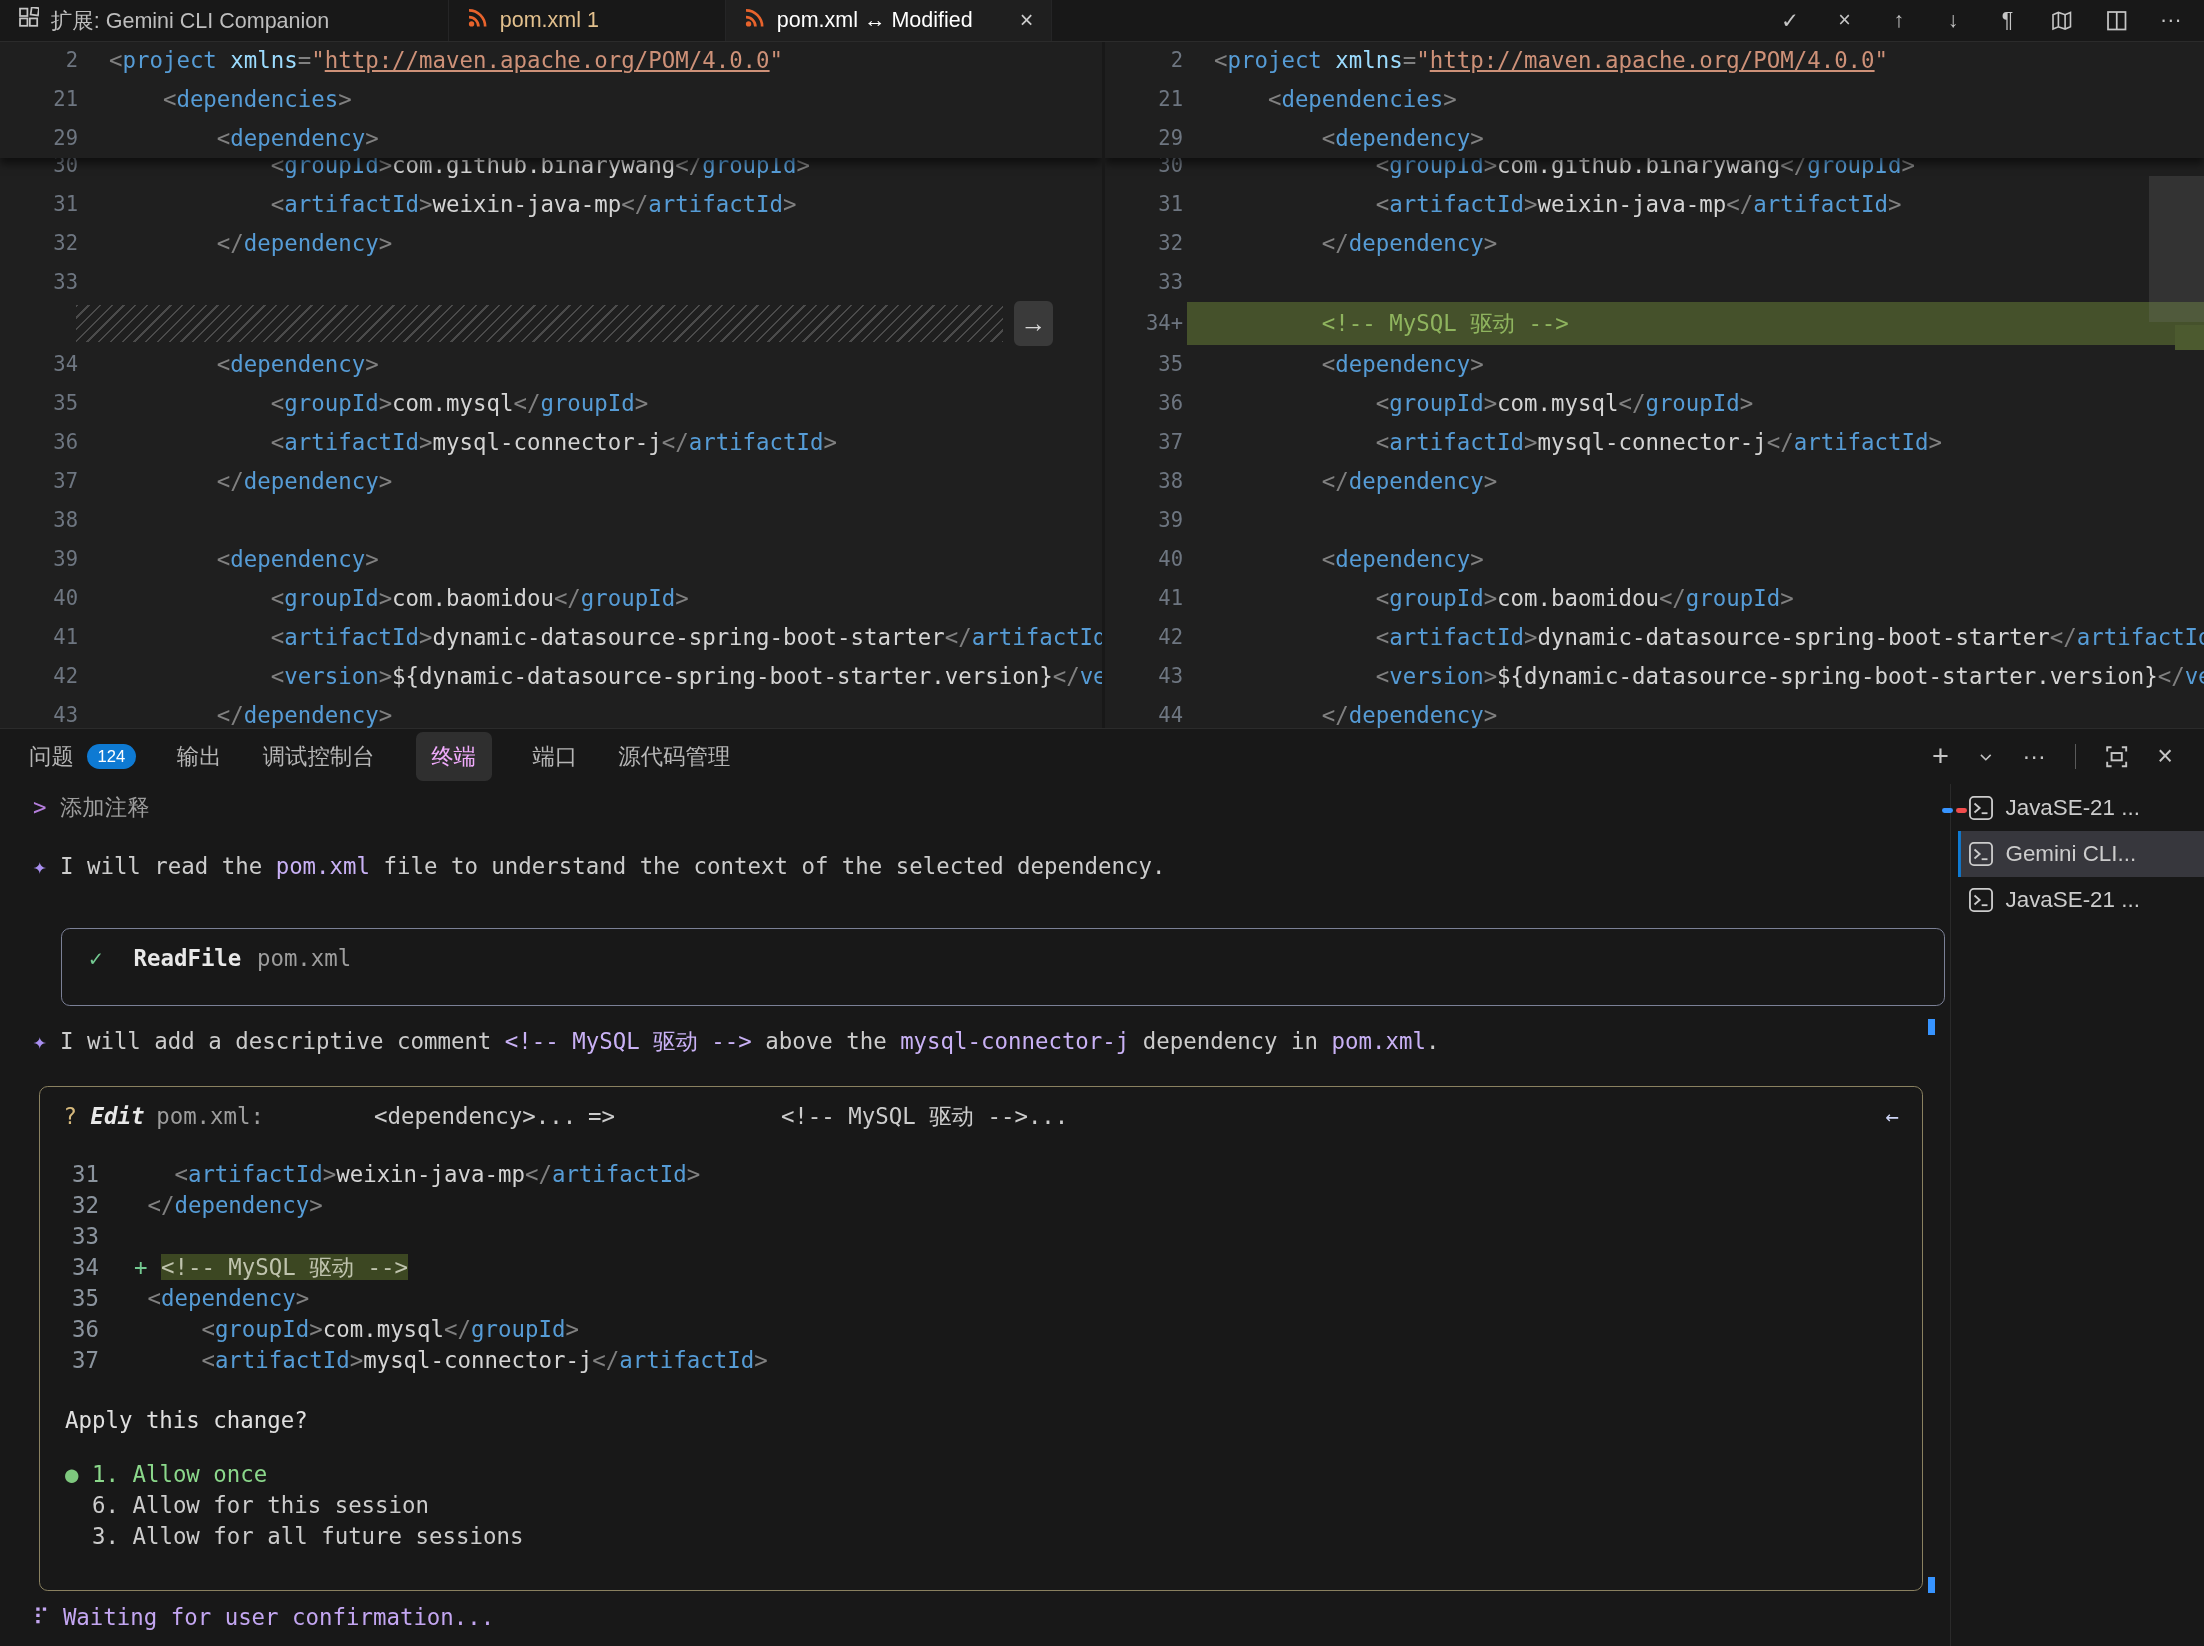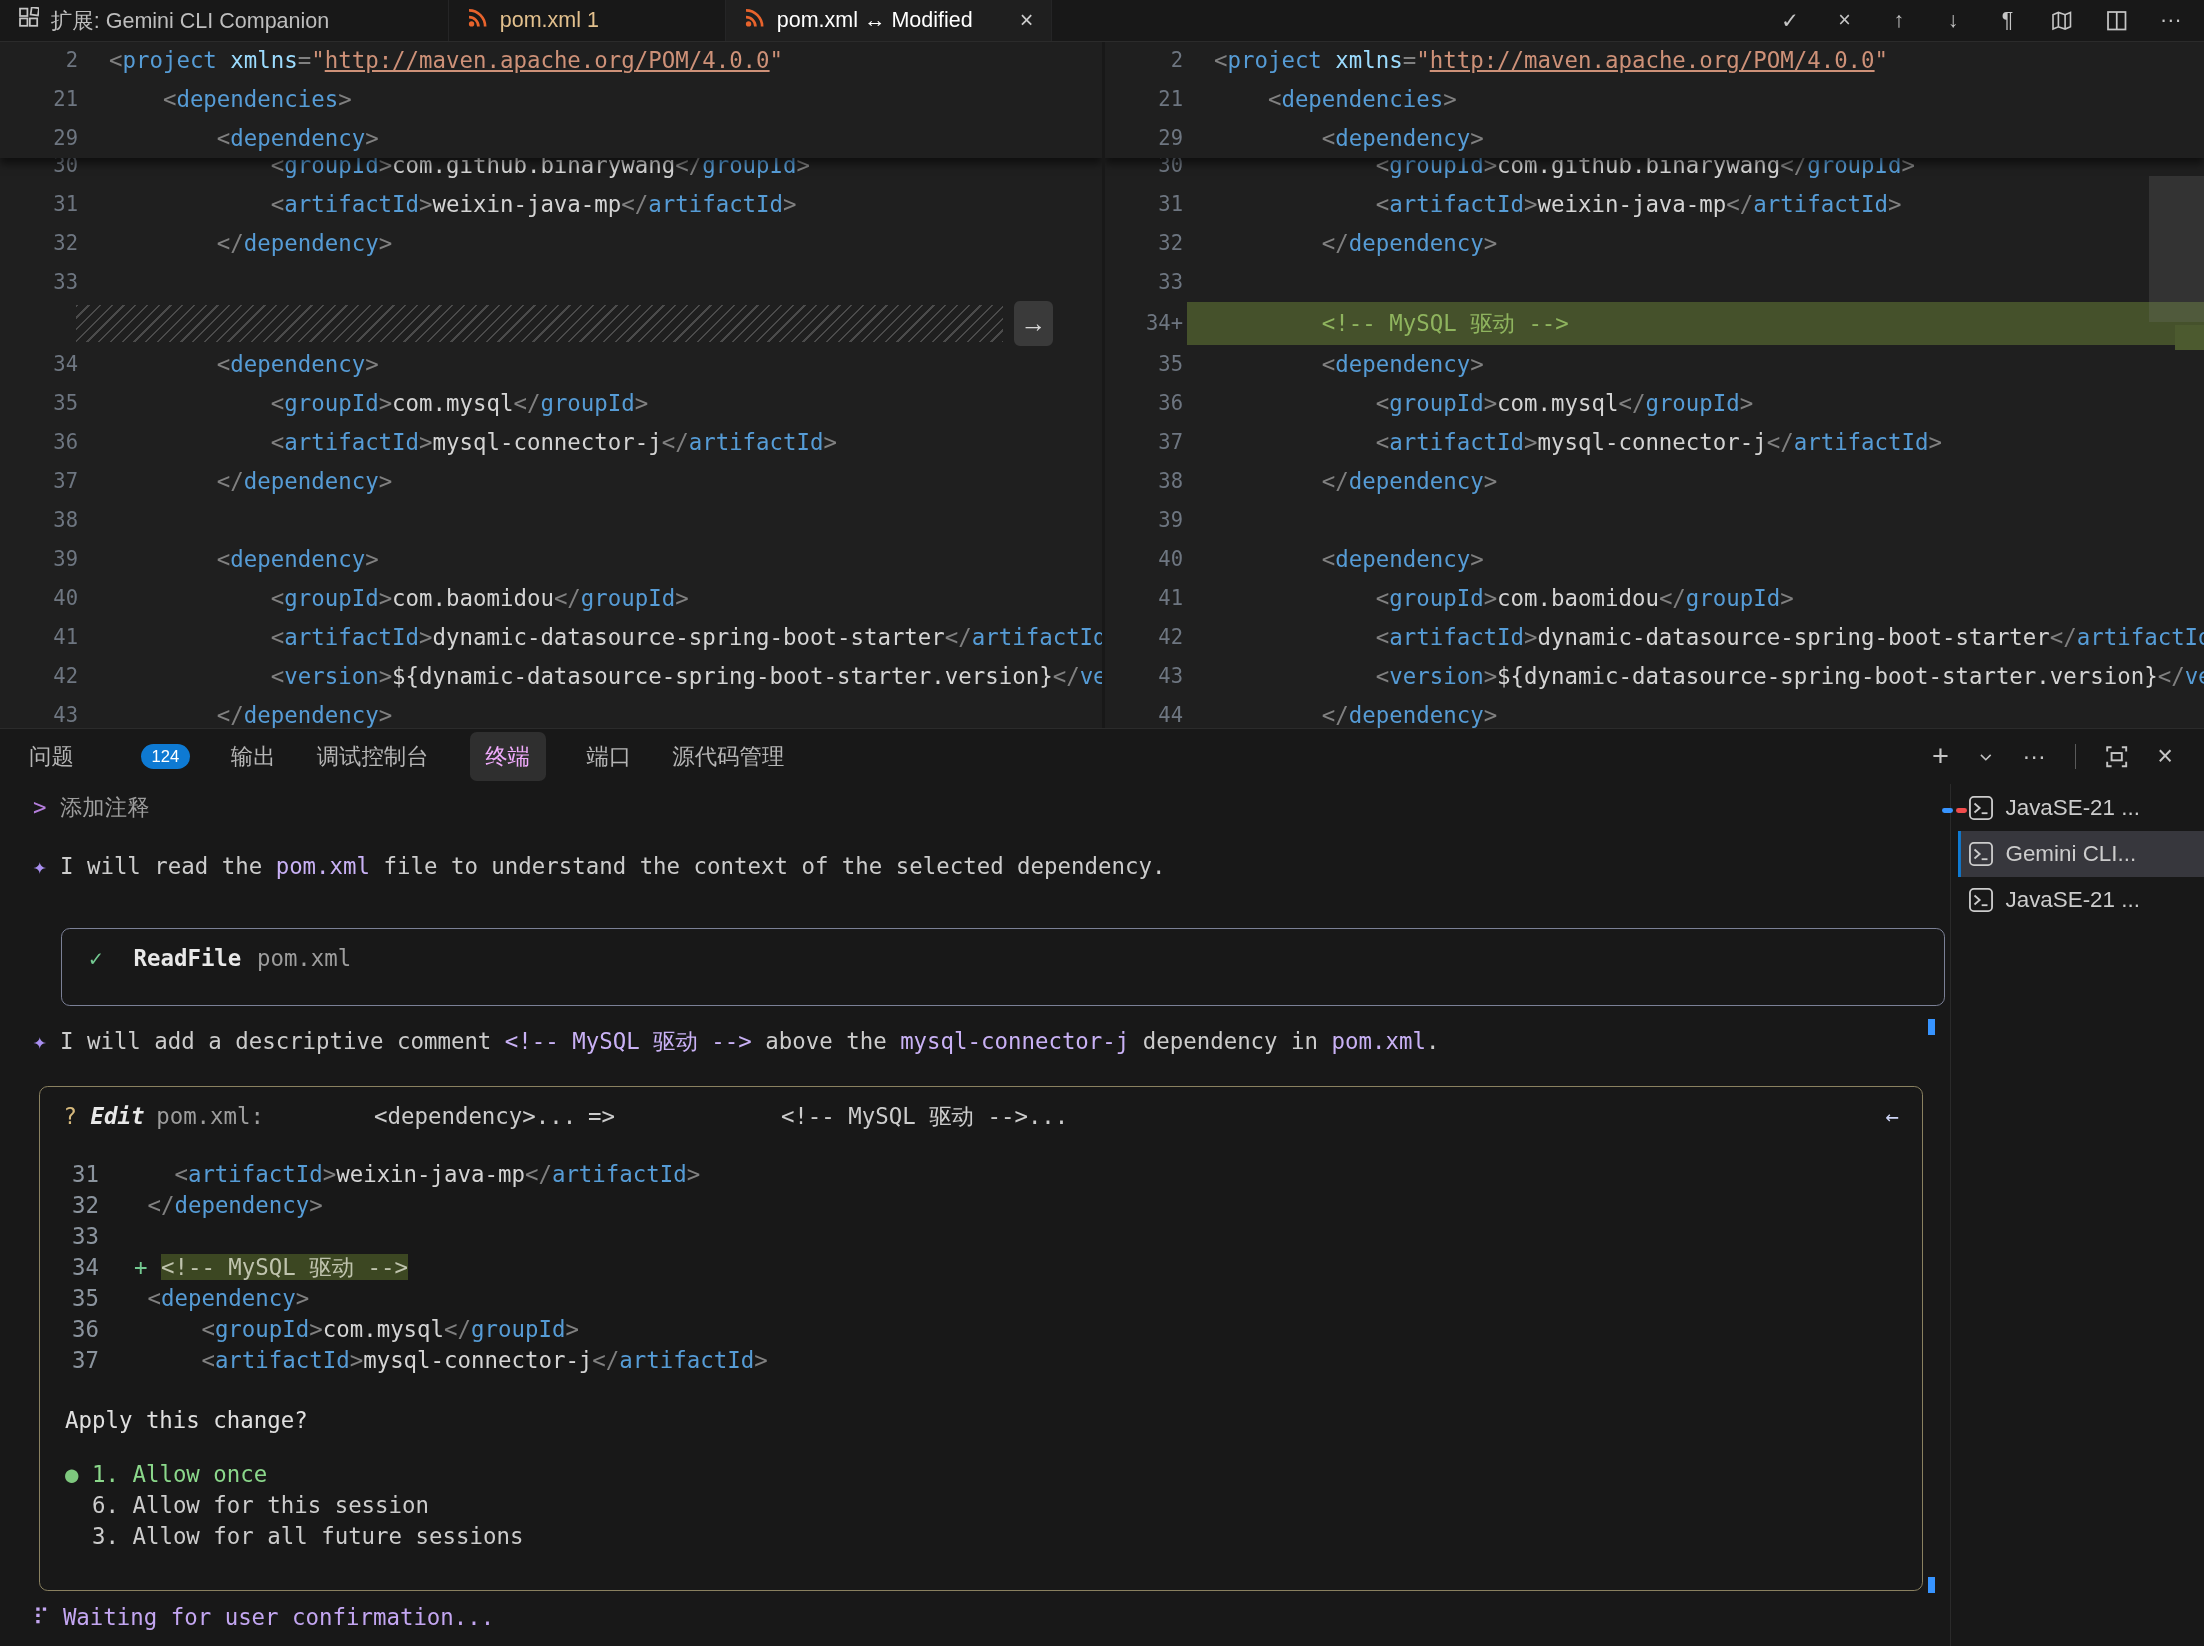--- a/index.html
+++ b/index.html
@@ -47,23 +47,23 @@
   .rgreen{position:absolute;right:0;top:284px;width:29px;height:25px;background:#4c5a2f;}
   .diff-arrow{position:absolute;left:1014px;top:260px;width:39px;height:45px;background:#3a3a3a;
       border:none;border-radius:5.9px;color:#d7d7d7;font-size:26px;z-index:6;cursor:pointer;
       display:flex;align-items:center;justify-content:center;}
 
   
   .panel{position:absolute;top:728px;left:0;width:2204px;height:919px;background:#181818;
          border-top:1px solid #2b2b2b;box-sizing:border-box;}
   .ptabs{position:absolute;top:0;left:0;height:55px;display:flex;align-items:center;
          padding-left:29px;gap:41px;font-size:22.4px;color:#b5b5b5;}
-  .ptab{display:flex;align-items:center;gap:19px;cursor:pointer;}
+  .ptab{display:flex;align-items:center;gap:13px;cursor:pointer;}
   .ptab.active{background:#2f2f2f;border-radius:6.8px;padding:8.8px 15.6px;color:#f0abfc;}
-  .badge{background:#0e7ad3;color:#ffffff;border-radius:12.7px;padding:2.9px 10.7px;font-size:16.6px;margin-left:48px;}
+  .badge{background:#0e7ad3;color:#ffffff;border-radius:12.7px;padding:2.9px 10.7px;font-size:16.6px;}
   .pactions{position:absolute;right:31px;top:0;height:55px;display:flex;align-items:center;gap:29px;
             color:#c5c5c5;font-size:23.4px;}
   .pactions .ic{display:flex;align-items:center;justify-content:center;}
   .pdivider{width:1px;height:25px;background:#5a5a5a;}
 
   .term{position:absolute;left:0;top:0;width:1950px;height:919px;
         font-family:"DejaVu Sans Mono",monospace;font-size:22.4px;color:#cccccc;}
   .trow{position:absolute;left:33px;white-space:pre;line-height:29px;}
   .pvio{color:#b57edc;} .dim{color:#9d9d9d;} .star{color:#a98ff0;} .vio{color:#c9b1f5;}
   .grn{color:#73c991;} .waiting{color:#c3a6f1;}

